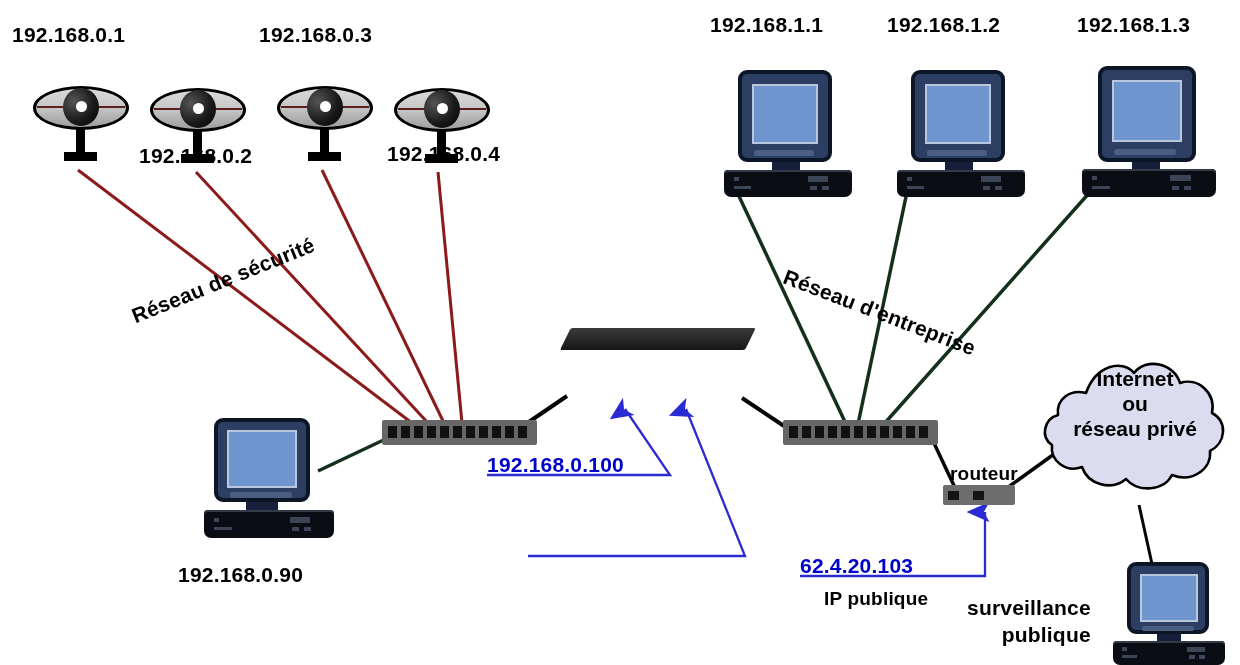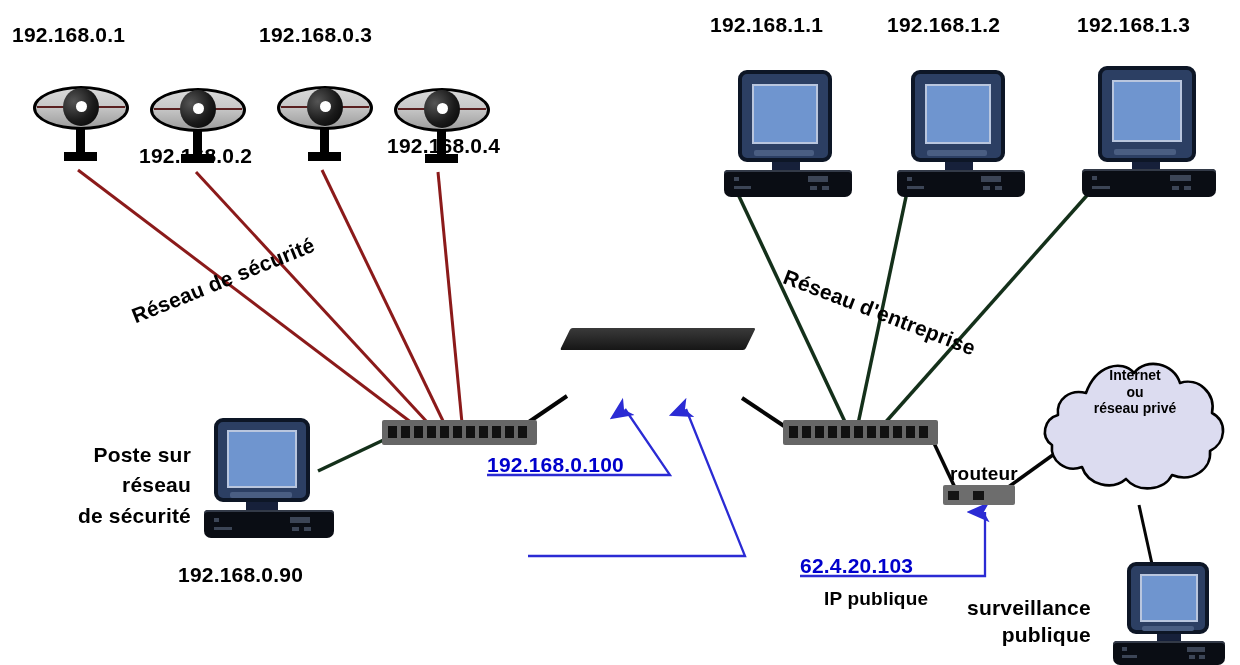--- a/index.html
+++ b/index.html
@@ -17,21 +17,21 @@
     font-weight:bold;
     color:#000;
     white-space:pre;
     line-height:1.22;
     letter-spacing:.2px;
   }
   .ip{font-size:21px;}
   .ip-sm{font-size:19px;}
   .netlabel{font-size:21px;font-weight:bold;transform-origin:left top;}
   .cloudtext{
-    position:absolute;font-size:14px;font-weight:bold;color:#000;
+    position:absolute;font-size:21px;font-weight:bold;color:#000;
     text-align:center;line-height:1.18;white-space:pre;
   }
   .blue{color:#0000cc;}
   .node{position:absolute;}
 
   
   .cam{position:absolute;width:96px;height:80px;}
   .cam .eye{
     position:absolute;left:0;top:0;width:96px;height:44px;
     border:3px solid #000;border-radius:50%/50%;
@@ -202,39 +202,38 @@
     <div class="slit"></div>
     <div class="pupil"></div>
     <div class="glint"></div>
     <div class="stemv"></div>
     <div class="stemb"></div>
   </div>
 
   <div class="lbl ip" style="left:12px;top:22px">192.168.0.1</div>
   <div class="lbl ip" style="left:139px;top:143px">192.168.0.2</div>
   <div class="lbl ip" style="left:259px;top:22px">192.168.0.3</div>
-  <div class="lbl ip" style="left:387px;top:133px">192.168.0.4</div>
+  <div class="lbl ip" style="left:387px;top:141px">192.168.0.4</div>
 
   <div class="lbl netlabel" style="left:128px;top:305px;transform:rotate(-22deg)">Réseau de sécurité</div>
 
   <div class="pc node" style="left:196px;top:418px;width:142px;height:110px">
     <div class="mon" style="left:18px;top:0;width:96px;height:84px">
       <div class="scr" style="left:9px;top:8px;width:70px;height:58px"></div>
       <div class="vent" style="left:12px;top:70px;width:62px;height:6px"></div>
     </div>
     <div class="neck" style="left:50px;top:84px;width:32px;height:10px"></div>
     <div class="kb" style="left:8px;top:92px;width:130px;height:28px">
       <i style="left:10px;top:8px;width:5px;height:4px"></i>
       <i style="left:10px;top:17px;width:18px;height:3px"></i>
       <i style="left:86px;top:7px;width:20px;height:6px"></i>
       <i style="left:88px;top:17px;width:7px;height:4px"></i>
       <i style="left:100px;top:17px;width:7px;height:4px"></i>
     </div>
   </div>
-  <div class="lbl ip" style="left:41px;top:440px;text-align:right;width:150px;line-height:1.45"><span>Poste sur</span><br><span>réseau</span><br><span>de sécurité</span></div>
   <div class="lbl ip" style="left:178px;top:562px">192.168.0.90</div>
 
   <div class="sw" style="left:382px;top:420px;width:155px;height:25px">
     <div class="ports">
       <b style="width:9px;height:12px"></b>
         <b style="width:9px;height:12px"></b>
         <b style="width:9px;height:12px"></b>
       <b style="width:9px;height:12px"></b>
         <b style="width:9px;height:12px"></b>
         <b style="width:9px;height:12px"></b>

